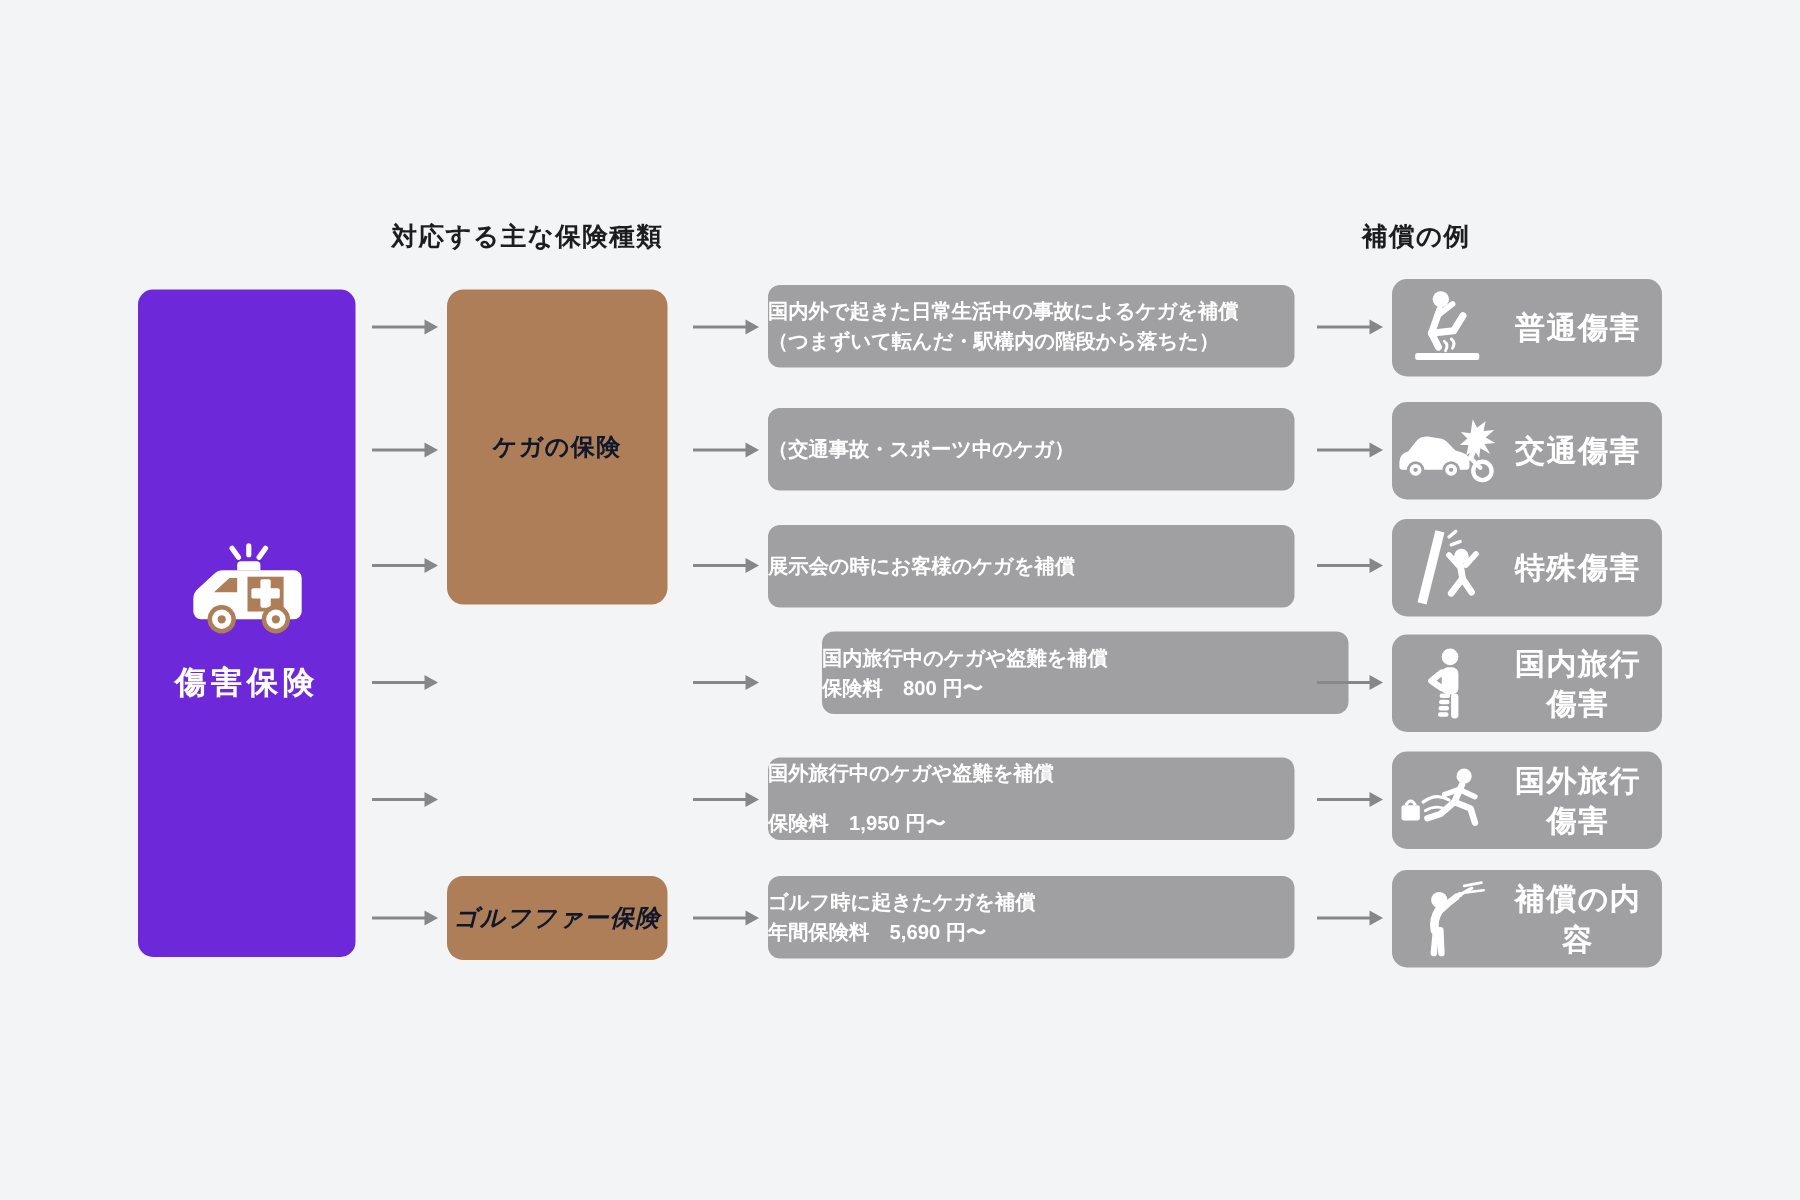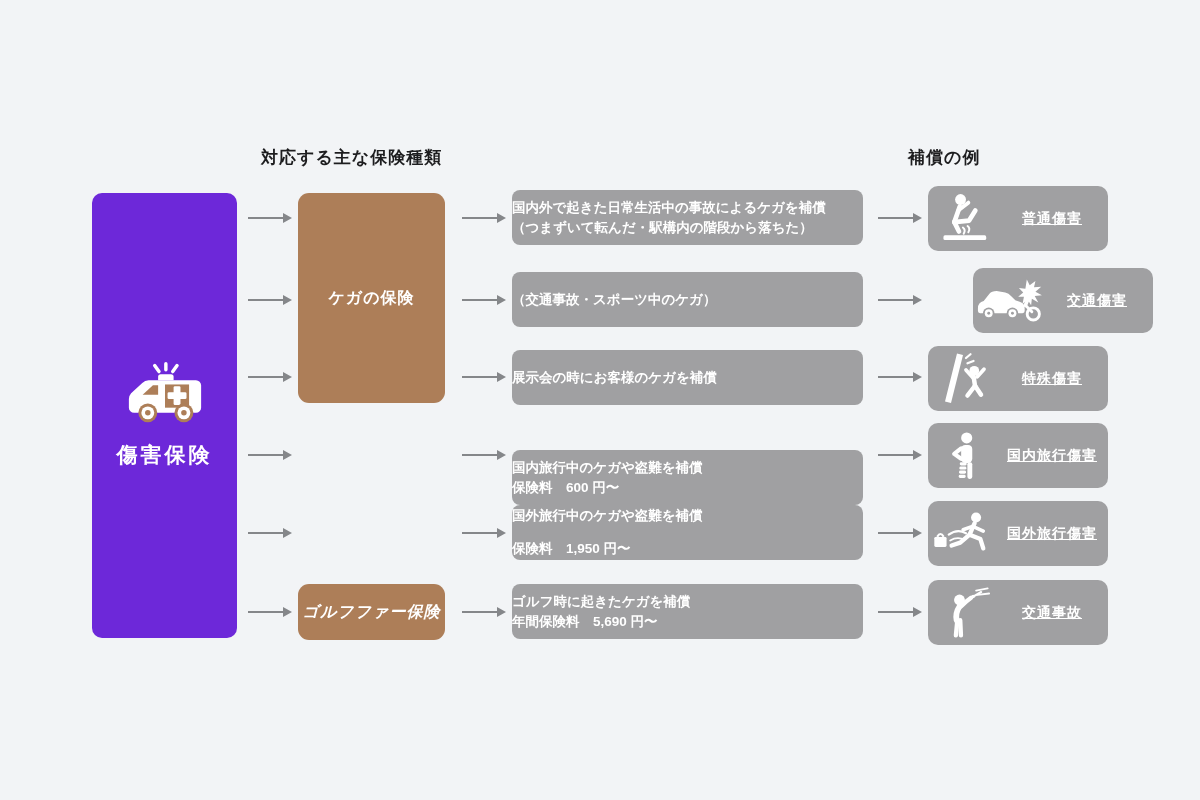--- a/index.html
+++ b/index.html
@@ -15,32 +15,32 @@
   .root-box{
     position:absolute;left:92px;top:193px;width:145px;height:445px;
     background:#6d28d9;border-radius:10px;
     display:flex;flex-direction:column;align-items:center;justify-content:center;gap:10px;
   }
   .root-label{font-size:21px;font-weight:600;color:#fff;letter-spacing:3px;}
   .type-box{
     position:absolute;left:298px;width:147px;background:#ad7e58;border-radius:11px;
     display:flex;align-items:center;justify-content:center;
   }
-  .type-label{font-size:16px;font-weight:600;color:#ffffff;letter-spacing:1px;text-align:right;}
+  .type-label{font-size:16px;font-weight:600;color:#0f172a;letter-spacing:1px;text-align:right;}
   .content-box{
     position:absolute;left:512px;width:351px;height:55px;background:#a0a0a2;border-radius:8px;
     display:flex;flex-direction:column;align-items:flex-start;justify-content:center;
   }
   .content-line{font-size:13.5px;font-weight:700;color:#fff;line-height:20px;text-align:center;}
   .example-box{
     position:absolute;left:928px;width:180px;height:65px;background:#a0a0a2;border-radius:10px;
     display:flex;align-items:center;
   }
   .example-icon{width:76px;display:flex;align-items:center;justify-content:center;flex:0 0 76px;}
-  .example-label{flex:1;text-align:center;font-size:14px;font-weight:700;color:#fff;letter-spacing:1px;padding-right:8px;text-decoration:underline;}
+  .example-label{flex:1;text-align:center;font-size:20px;font-weight:700;color:#fff;letter-spacing:1px;padding-right:8px;}
   .arrow{position:absolute;width:36px;height:2px;background:#85878a;}
   .arrow::after{
     content:"";position:absolute;right:-8px;top:-4px;width:0;height:0;
     border-left:9px solid #85878a;border-top:5px solid transparent;border-bottom:5px solid transparent;
   }
 </style>
 </head>
 <body>
 
 <div class="canvas">
@@ -82,23 +82,23 @@
     <div class="content-line">国内外で起きた日常生活中の事故によるケガを補償</div>
     <div class="content-line">（つまずいて転んだ・駅構内の階段から落ちた）</div>
   </div>
   <div class="content-box" style="top:272px;">
     <div class="content-line">（交通事故・スポーツ中のケガ）</div>
   </div>
   <div class="content-box" style="top:350px;">
     <div class="content-line">展示会の時にお客様のケガを補償</div>
     <div class="content-line"></div>
   </div>
-  <div class="content-box" style="top:450px;">
+  <div class="content-box" style="top:421px;margin-left:36px;">
     <div class="content-line">国内旅行中のケガや盗難を補償</div>
-    <div class="content-line">保険料　600 円〜</div>
+    <div class="content-line">保険料　800 円〜</div>
   </div>
   <div class="content-box" style="top:505px;gap:13px;">
     <div class="content-line">国外旅行中のケガや盗難を補償</div>
     <div class="content-line">保険料　1,950 円〜</div>
   </div>
   <div class="content-box" style="top:584px;">
     <div class="content-line">ゴルフ時に起きたケガを補償</div>
     <div class="content-line">年間保険料　5,690 円〜</div>
   </div>
 
@@ -113,21 +113,21 @@
           <path d="M21 40 L27 52" stroke-width="6"></path>
           <path d="M32 47 q4 3 1 8" stroke-width="2.5"></path>
           <path d="M38 45 q4 3 1 8" stroke-width="2.5"></path>
         </g>
         <rect x="7" y="57" width="55" height="6" rx="2" fill="#fff"></rect>
       </svg>
     </span>
     <span class="example-label">普通傷害</span>
   </div>
 
-  <div class="example-box" style="top:268px;margin-left:45px;">
+  <div class="example-box" style="top:268px;">
     <span class="example-icon">
       <svg viewBox="0 0 100 64" width="72" height="46" aria-hidden="true">
         <path fill="#fff" d="M4 42 Q4 34 12 32 L20 22 Q23 18 30 18 L42 20 Q47 21 50 25 L56 31 L62 33 Q69 35 69 42 L69 46 Q69 49 66 49 L7 49 Q4 49 4 46 Z"></path>
         <circle cx="19" cy="49" r="8" fill="#a0a0a2"></circle>
           <circle cx="19" cy="49" r="5.5" fill="#fff"></circle>
           <circle cx="19" cy="49" r="2" fill="#a0a0a2"></circle>
         <circle cx="52" cy="49" r="8" fill="#a0a0a2"></circle>
           <circle cx="52" cy="49" r="5.5" fill="#fff"></circle>
           <circle cx="52" cy="49" r="2" fill="#a0a0a2"></circle>
         <circle cx="77" cy="20" r="5" fill="#fff"></circle>
@@ -214,21 +214,21 @@
         <path d="M29 27 Q36 20 43 15" stroke="#fff" stroke-width="6" fill="none" stroke-linecap="round"></path>
         <path d="M43 15 L57 7" stroke="#fff" stroke-width="3" stroke-linecap="round"></path>
         <circle cx="46" cy="13" r="2.4" fill="#fff"></circle>
         <path d="M27 27 Q21 36 23 46" stroke="#fff" stroke-width="8" fill="none" stroke-linecap="round"></path>
         <g stroke="#fff" stroke-width="6" stroke-linecap="round" fill="none">
           <path d="M24 46 L22 67"></path>
           <path d="M28 46 L29 67"></path>
         </g>
       </svg>
     </span>
-    <span class="example-label">交通事故</span>
+    <span class="example-label">補償の内容</span>
   </div>
 
   <div class="arrow" style="left:248px;top:217px;"></div>
   <div class="arrow" style="left:248px;top:299px;"></div>
   <div class="arrow" style="left:248px;top:376px;"></div>
   <div class="arrow" style="left:248px;top:454px;"></div>
   <div class="arrow" style="left:248px;top:532px;"></div>
   <div class="arrow" style="left:248px;top:611px;"></div>
 
   <div class="arrow" style="left:462px;top:217px;"></div>

